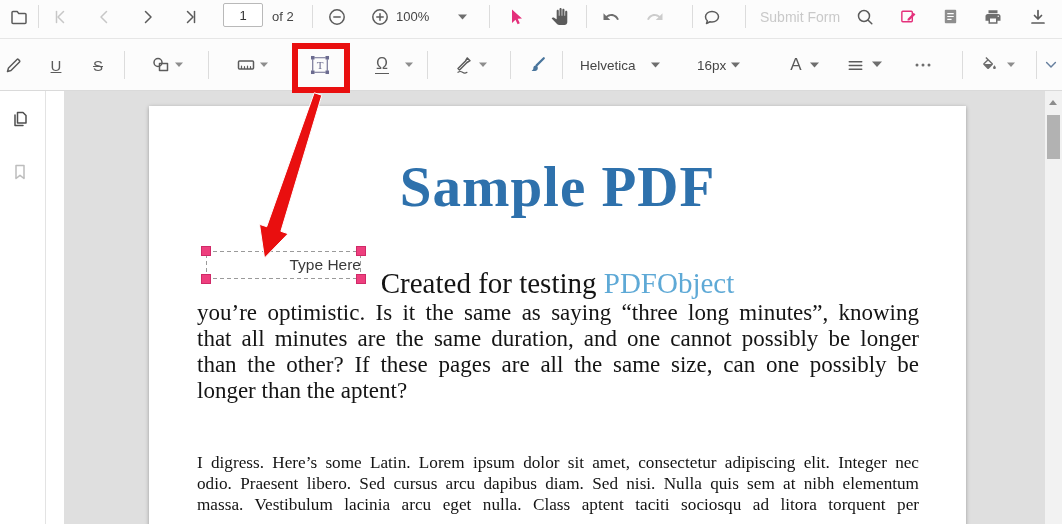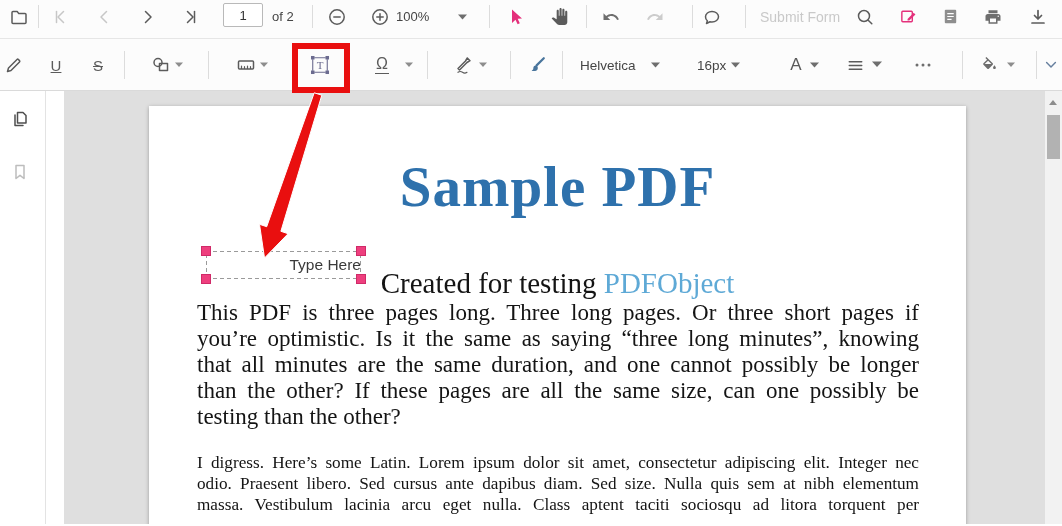--- a/index.html
+++ b/index.html
@@ -307,29 +307,28 @@
       <svg class="ic" width="20" height="20" viewBox="0 0 20 20">
           <path d="M6 3.5 h8 v13 l-4-3.2 -4 3.2 z" stroke="#bdbdbd"></path>
         </svg>
     </span>
   </div>
   <div id="content">
     <div id="pdf-page">
       <div id="doc-title" style="color:#2e71ac">Sample PDF</div>
       <div id="doc-subtitle"><span>Created for testing </span><span style="color:#5ea9d6">PDFObject</span></div>
       <div id="para1" class="para">
-        <div class="jline">This PDF is three pages long. Three long pages. Or three short pages if</div>
         <div class="jline">you’re optimistic. Is it the same as saying “three long minutes”, knowing</div>
         <div class="jline">that all minutes are the same duration, and one cannot possibly be longer</div>
         <div class="jline">than the other? If these pages are all the same size, can one possibly be</div>
-        <div class="jline last">testing than the other?</div>
+        <div class="jline last">longer than the aptent?</div>
       </div>
       <div id="para2" class="para">
         <div class="jline">I digress. Here’s some Latin. Lorem ipsum dolor sit amet, consectetur adipiscing elit. Integer nec</div>
-        <div class="jline">odio. Praesent libero. Sed cursus ante dapibus diam. Sed size. Nulla quis sem at nibh elementum</div>
+        <div class="jline">odio. Praesent libero. Sed cursus arcu dapibus diam. Sed nisi. Nulla quis sem at nibh elementum</div>
         <div class="jline">massa. Vestibulum lacinia arcu eget nulla. Class aptent taciti sociosqu ad litora torquent per</div>
       </div>
       <div id="textbox-annot">
         <span>Type Here</span>
         <span class="handle" style="left:-5px; top:-5px;"></span>
         <span class="handle" style="right:-5px; top:-5px;"></span>
         <span class="handle" style="left:-5px; bottom:-5px;"></span>
         <span class="handle" style="right:-5px; bottom:-5px;"></span>
       </div>
     </div>

